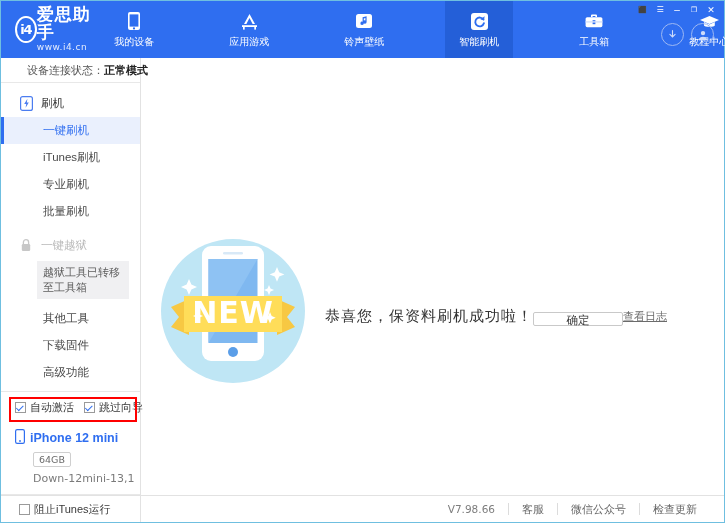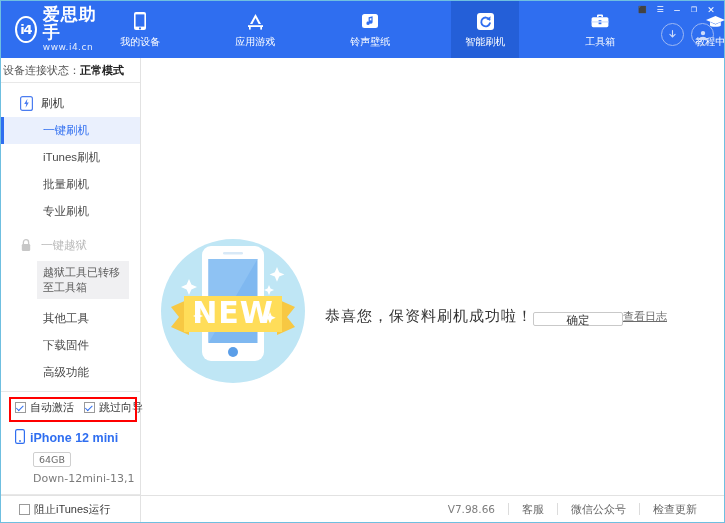--- a/index.html
+++ b/index.html
@@ -26,21 +26,20 @@
     position: relative;
     display: flex;
     align-items: center;
     flex: 0 0 auto;
   }
   .logo-wrap {
     width: 140px;
     display: flex;
     align-items: center;
     padding-left: 14px;
-    gap: 6px;
   }
   .logo-circle {
     width: 27px; height: 27px;
     border-radius: 50%;
     border: 2px solid #ffffff;
     display: flex; align-items: center; justify-content: center;
     color: #fff; font-size: 13px; font-weight: bold;
     letter-spacing: -1px;
     font-family: "DejaVu Sans", sans-serif;
   }
@@ -124,21 +123,21 @@
     border-right: 1px solid #e2e2e2;
     display: flex;
     flex-direction: column;
     flex: 0 0 140px;
     position: relative;
   }
   .conn-status {
     height: 25px;
     border-bottom: 1px solid #e8e8e8;
     display: flex; align-items: center;
-    padding-left: 2px;
+    padding-left: 26px;
     font-size: 11px;
     color: #555;
     white-space: nowrap;
   }
   .conn-status b { color: #222; font-weight: bold; }
 
   .nav-scroll { flex: 1 1 auto; padding-top: 6px; }
 
   .group-head {
     display: flex; align-items: center;
@@ -448,24 +447,24 @@
           </span>
           <span>刷机</span>
         </div>
         <div class="side-item active">
           <span>一键刷机</span>
         </div>
         <div class="side-item">
           <span>iTunes刷机</span>
         </div>
         <div class="side-item">
+          <span>专业刷机</span>
+        </div>
+        <div class="side-item">
           <span>批量刷机</span>
-        </div>
-        <div class="side-item">
-          <span>专业刷机</span>
         </div>
 
         <div class="group-head dim" style="margin-top:6px">
           <span class="grp-ico">
             <svg width="12" height="14" viewBox="0 0 12 14">
                 <path d="M3.4 6 L3.4 4.3 A2.6 2.6 0 0 1 8.6 4.3 L8.6 6" stroke="#c7c7c7" stroke-width="1.3" fill="none"></path>
                 <rect x="1.8" y="6" width="8.4" height="7" rx="1.3" fill="#c7c7c7"></rect>
               </svg>
           </span>
           <span>一键越狱</span>

